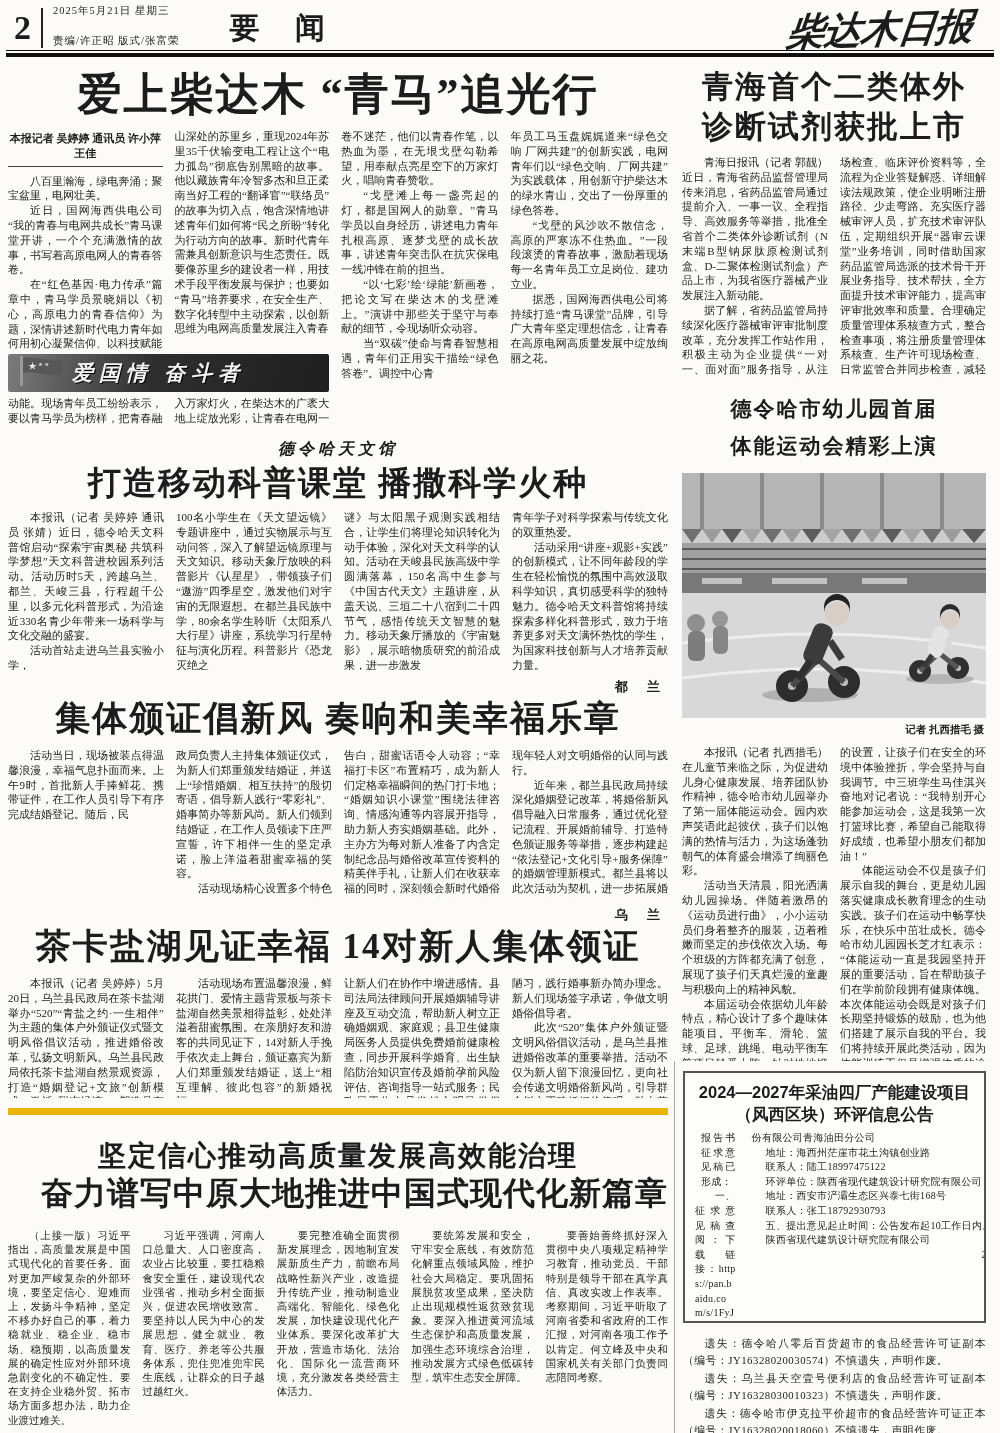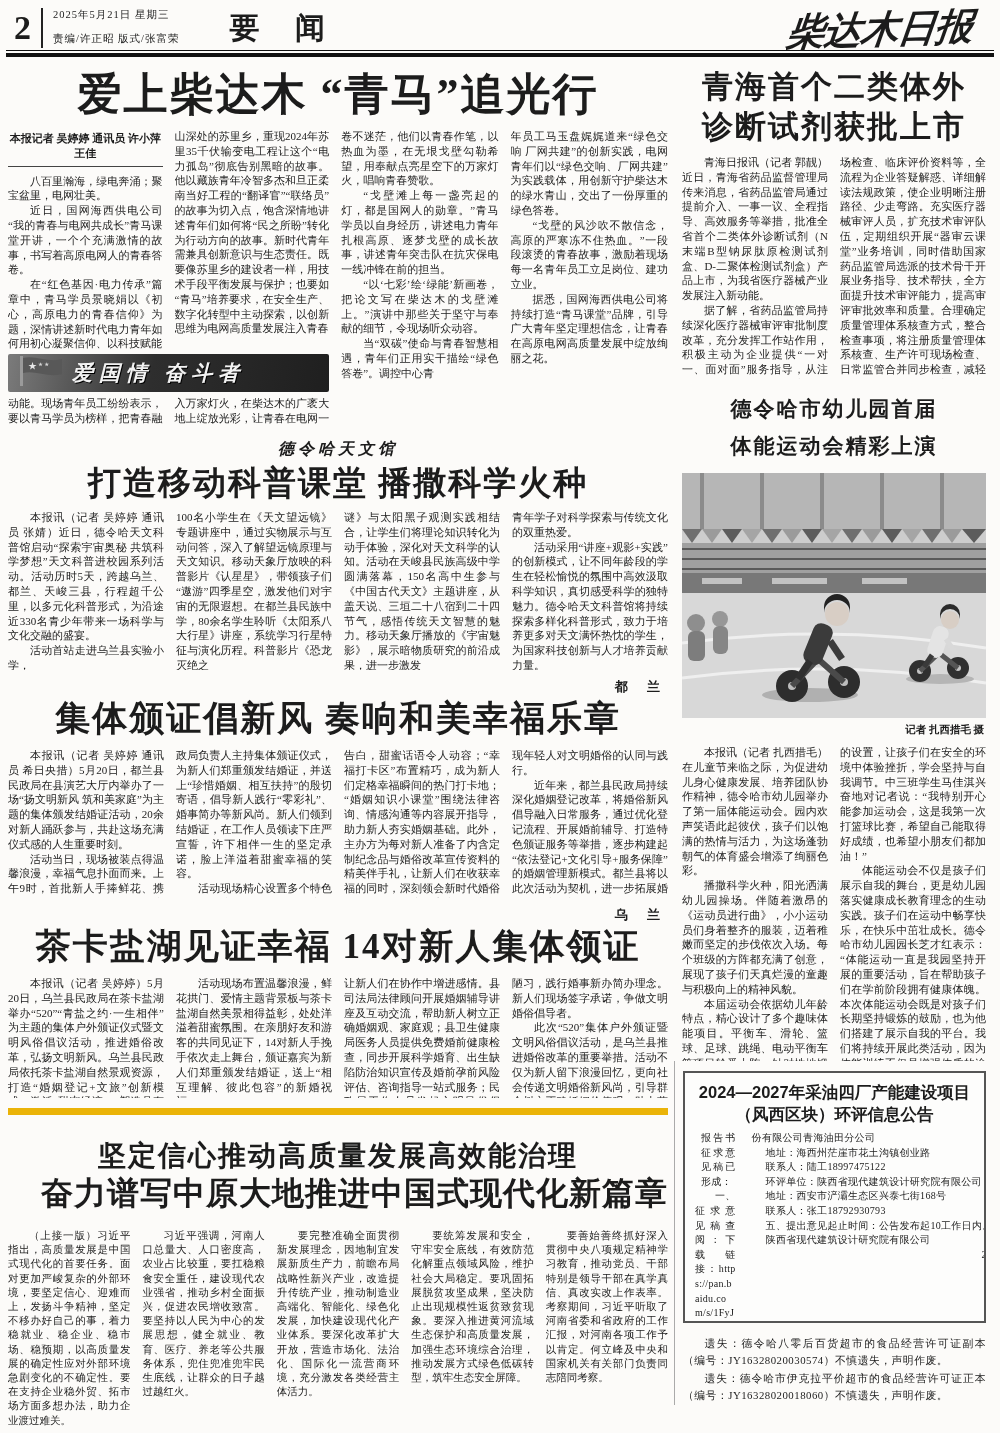--- a/index.html
+++ b/index.html
@@ -2,21 +2,21 @@
 <html lang="zh"><head>
 <meta charset="utf-8">
 <style>
   html,body{margin:0;padding:0;background:#e9e7e3;}
   .page{position:relative;width:1000px;height:1433px;margin:0 auto;background:#fcfbf9;
         font-family:"Liberation Serif","DejaVu Serif",serif;color:#1c1c1c;overflow:hidden;box-sizing:border-box;}
   
   .masthead{display:flex;align-items:flex-start;padding:8px 10px 0 14px;height:48px;box-sizing:border-box;}
   .pageno{font-size:34px;font-weight:700;line-height:40px;padding-right:10px;}
   .hdr-div{width:2px;background:#222;height:40px;margin-right:10px;}
-  .hdr-meta{display:flex;flex-direction:column;justify-content:flex-start;height:40px;gap:10px;}
+  .hdr-meta{display:flex;flex-direction:column;justify-content:flex-end;height:40px;gap:16px;}
   .hdr-meta div{font-size:10.5px;letter-spacing:1px;color:#222;}
   .section-name{font-size:30px;font-weight:900;letter-spacing:14px;margin-left:50px;line-height:40px;}
   .brand{margin-left:auto;font-size:38px;font-weight:900;font-style:italic;letter-spacing:-1px;
          transform:skewX(-8deg) rotate(-2deg);line-height:42px;padding-right:18px;}
   .rule-thin{height:1px;background:#111;margin:2px 6px 0;}
   .rule-thick{height:4px;background:#111;margin:2px 6px 0;}
   
   .content{display:flex;gap:14px;padding:10px 8px 0;box-sizing:border-box;}
   .left{width:660px;flex:none;}
   .right{width:304px;flex:none;display:flex;flex-direction:column;}
@@ -161,21 +161,20 @@
               <p>活动采用“讲座+观影+实践”的创新模式，让不同年龄段的学生在轻松愉悦的氛围中高效汲取科学知识，真切感受科学的独特魅力。德令哈天文科普馆将持续探索多样化科普形式，致力于培养更多对天文满怀热忱的学生，为国家科技创新与人才培养贡献力量。</p>
             </div>
         </div>
       </div>
 
       <div>
         <div class="kicker small">都 兰</div>
         <div class="hl c-hl">集体颁证倡新风  奏响和美幸福乐章</div>
         <div class="cols c-body">
           <div class="col">
-              <p>本报讯（记者 吴婷婷 通讯员 希日央措）5月20日，都兰县民政局在县演艺大厅内举办了一场“扬文明新风 筑和美家庭”为主题的集体颁发结婚证活动，20余对新人踊跃参与，共赴这场充满仪式感的人生重要时刻。</p>
               <p>活动当日，现场被装点得温馨浪漫，幸福气息扑面而来。上午9时，首批新人手捧鲜花、携带证件，在工作人员引导下有序完成结婚登记。随后，民</p>
             </div>
           <div class="col cont">
               <p>政局负责人主持集体颁证仪式，为新人们郑重颁发结婚证，并送上“珍惜婚姻、相互扶持”的殷切寄语，倡导新人践行“零彩礼”、婚事简办等新风尚。新人们领到结婚证，在工作人员领读下庄严宣誓，许下相伴一生的坚定承诺，脸上洋溢着甜蜜幸福的笑容。</p>
               <p>活动现场精心设置多个特色环节，为这场集体颁证增添浪漫氛围与纪念意义。在“爱的告白”环节，新人们深情</p>
             </div>
           <div class="col cont">
               <p>告白，甜蜜话语令人动容；“幸福打卡区”布置精巧，成为新人们定格幸福瞬间的热门打卡地；“婚姻知识小课堂”围绕法律咨询、情感沟通等内容展开指导，助力新人夯实婚姻基础。此外，主办方为每对新人准备了内含定制纪念品与婚俗改革宣传资料的精美伴手礼，让新人们在收获幸福的同时，深刻领会新时代婚俗理念，积极响应摒弃高价彩礼、抵制大操大办等陈规陋习，充分展</p>
             </div>
           <div class="col cont">
@@ -317,21 +316,21 @@
             <circle cx="14" cy="150" r="9" fill="#8e8e8e"></circle>
               <rect x="6" y="158" width="17" height="30" rx="6" fill="#7d7d7d"></rect>
             <circle cx="38" cy="146" r="8" fill="#979797"></circle>
               <rect x="31" y="153" width="15" height="28" rx="6" fill="#868686"></rect>
           </svg>
         </div>
         <div class="caption">记者 扎西措毛 摄</div>
         <div class="cols r2-body">
           <div class="col">
               <p>本报讯（记者 扎西措毛）在儿童节来临之际，为促进幼儿身心健康发展、培养团队协作精神，德令哈市幼儿园举办了第一届体能运动会。园内欢声笑语此起彼伏，孩子们以饱满的热情与活力，为这场蓬勃朝气的体育盛会增添了绚丽色彩。</p>
-              <p>播撒科学火种，阳光洒满幼儿园操场。伴随着激昂的《运动员进行曲》，小小运动员们身着整齐的服装，迈着稚嫩而坚定的步伐依次入场。每个班级的方阵都充满了创意，展现了孩子们天真烂漫的童趣与积极向上的精神风貌。</p>
+              <p>活动当天清晨，阳光洒满幼儿园操场。伴随着激昂的《运动员进行曲》，小小运动员们身着整齐的服装，迈着稚嫩而坚定的步伐依次入场。每个班级的方阵都充满了创意，展现了孩子们天真烂漫的童趣与积极向上的精神风貌。</p>
               <p>本届运动会依据幼儿年龄特点，精心设计了多个趣味体能项目。平衡车、滑轮、篮球、足球、跳绳、电动平衡车等项目轮番上阵，针对性地锻炼幼儿的平衡力、协调性、耐力，助力团队合作意识的培养。此外，个人挑战赛</p>
             </div>
           <div class="col cont">
               <p>的设置，让孩子们在安全的环境中体验挫折，学会坚持与自我调节。中三班学生马佳淇兴奋地对记者说：“我特别开心能参加运动会，这是我第一次打篮球比赛，希望自己能取得好成绩，也希望小朋友们都加油！”</p>
               <p>体能运动会不仅是孩子们展示自我的舞台，更是幼儿园落实健康成长教育理念的生动实践。孩子们在运动中畅享快乐，在快乐中茁壮成长。德令哈市幼儿园园长芝才红表示：“体能运动一直是我园坚持开展的重要活动，旨在帮助孩子们在学前阶段拥有健康体魄。本次体能运动会既是对孩子们长期坚持锻炼的鼓励，也为他们搭建了展示自我的平台。我们将持续开展此类活动，因为体能训练不仅是增强体质的途径，更是塑造性格的实践课堂，有助于培养孩子积极面对生活的态度。”</p>
             </div>
         </div>
       </div>
 
       <div class="right-bottom">
@@ -353,19 +352,20 @@
                 <p>地址：西安市浐灞生态区兴泰七街168号</p>
                 <p>联系人：张工18792930793</p>
                 <p>五、提出意见起止时间：公告发布起10工作日内。</p>
                 <p>陕西省现代建筑设计研究院有限公司</p>
                 <p class="right">2025年5月19日</p>
               </div>
           </div>
         </div>
         <div class="lost">
             <p>遗失：德令哈八零后百货超市的食品经营许可证副本（编号：JY16328020030574）不慎遗失，声明作废。</p>
+            <p>遗失：乌兰县天空壹号便利店的食品经营许可证副本（编号：JY16328030010323）不慎遗失，声明作废。</p>
             <p>遗失：德令哈市伊克拉平价超市的食品经营许可证正本（编号：JY16328020018060）不慎遗失，声明作废。</p>
           </div>
       </div>
 
     </div>
   </div>
 </div>
 
 </body></html>

